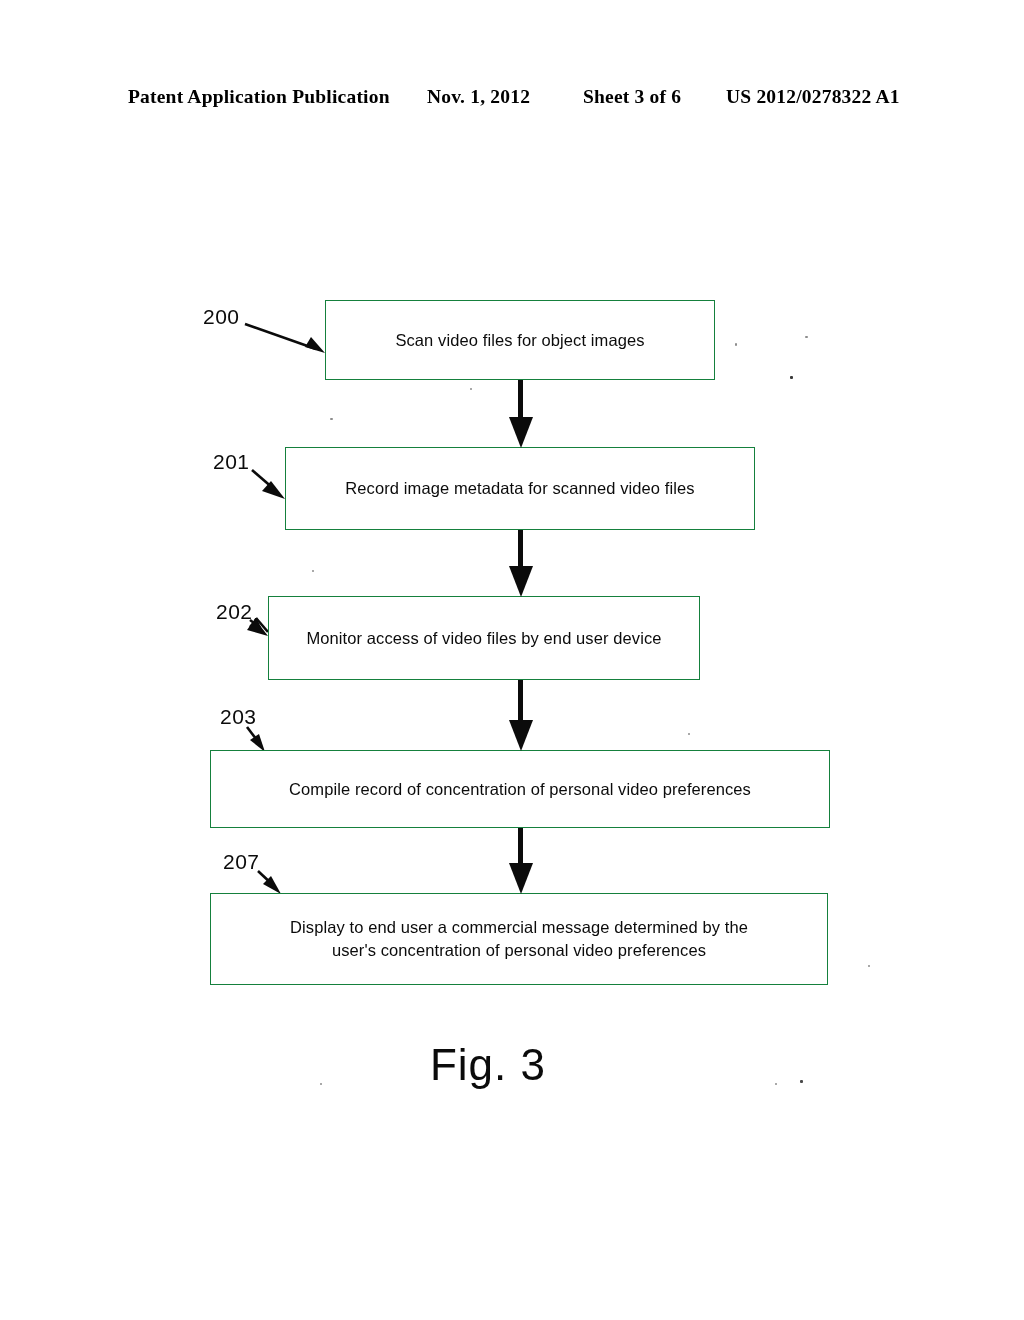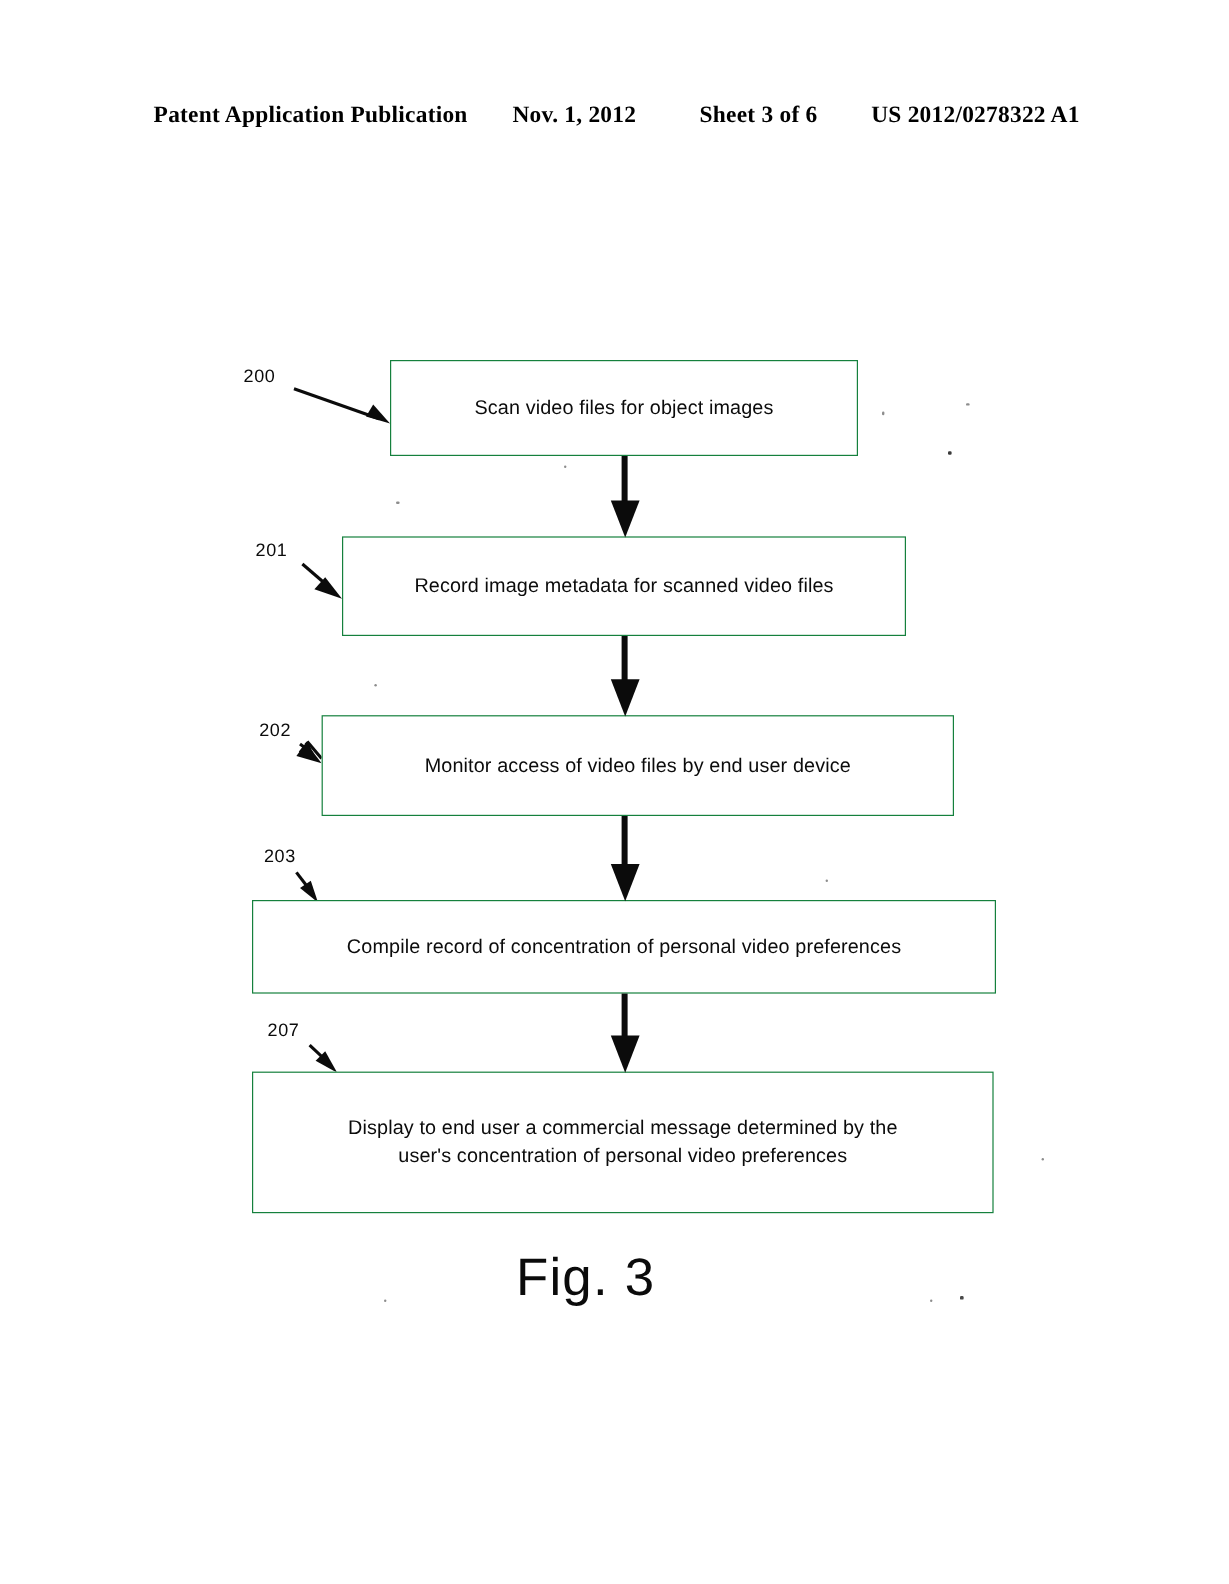--- a/index.html
+++ b/index.html
@@ -57,23 +57,23 @@
     font-family: "Liberation Sans", sans-serif;
     font-size: 16.5px;
     line-height: 1.38;
     color: #0b0b0b;
     letter-spacing: 0.1px;
   }
   .fbox .txt { display: block; padding: 0 14px; }
 
   #box-200 { left: 325px; top: 300px; width: 390px; height: 80px; }
   #box-201 { left: 285px; top: 447px; width: 470px; height: 83px; justify-content: center; }
-  #box-202 { left: 268px; top: 596px; width: 527px; height: 84px; }
+  #box-202 { left: 268px; top: 596px; width: 432px; height: 84px; }
   #box-203 { left: 210px; top: 750px; width: 620px; height: 78px; }
-  #box-207 { left: 210px; top: 893px; width: 618px; height: 118px; }
+  #box-207 { left: 210px; top: 893px; width: 618px; height: 92px; }
 
   
   .arrow {
     position: absolute;
     width: 24px;
   }
   .arrow .stem {
     position: absolute;
     left: 9px;
     top: 0;
@@ -103,21 +103,21 @@
   #arrow-3 .head { top: 40px; }
 
   #arrow-4 { left: 509px; top: 828px; height: 66px; }
   #arrow-4 .stem { height: 36px; }
   #arrow-4 .head { top: 35px; }
 
   
   .refnum {
     position: absolute;
     font-family: "Liberation Sans", sans-serif;
-    font-size: 15px;
+    font-size: 21px;
     color: #0b0b0b;
     letter-spacing: 0.5px;
     white-space: nowrap;
   }
   #ref-200 { left: 203px; top: 305px; }
   #ref-201 { left: 213px; top: 450px; }
   #ref-202 { left: 216px; top: 600px; }
   #ref-203 { left: 220px; top: 705px; }
   #ref-207 { left: 223px; top: 850px; }
 

